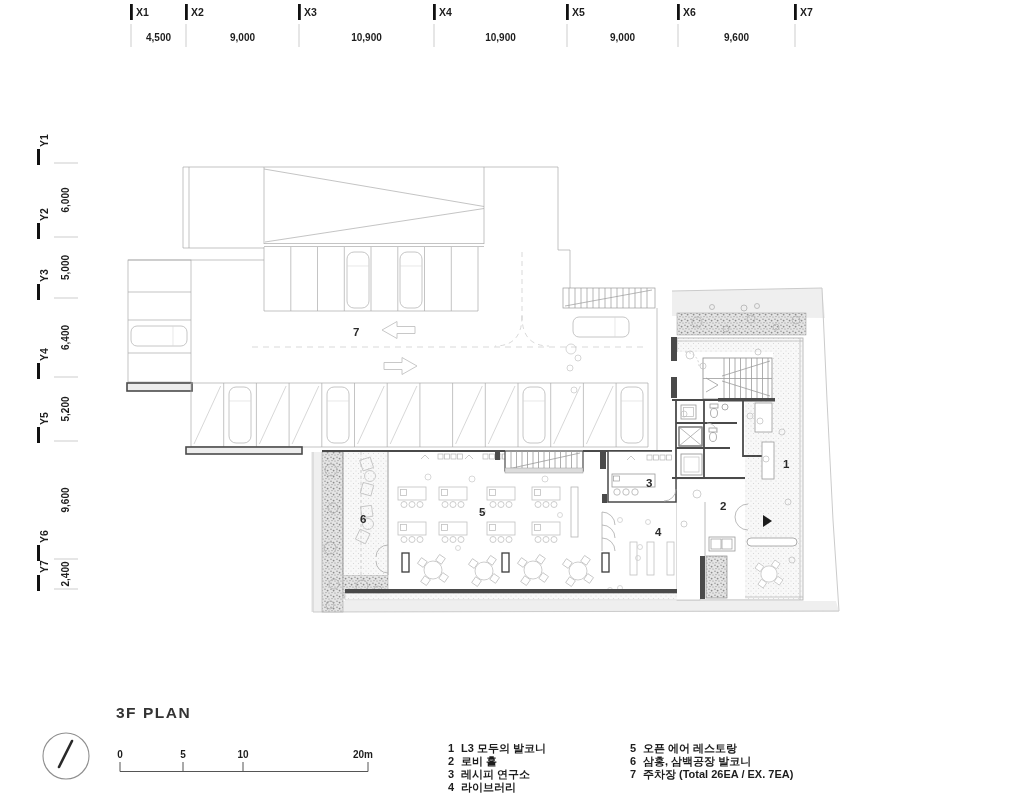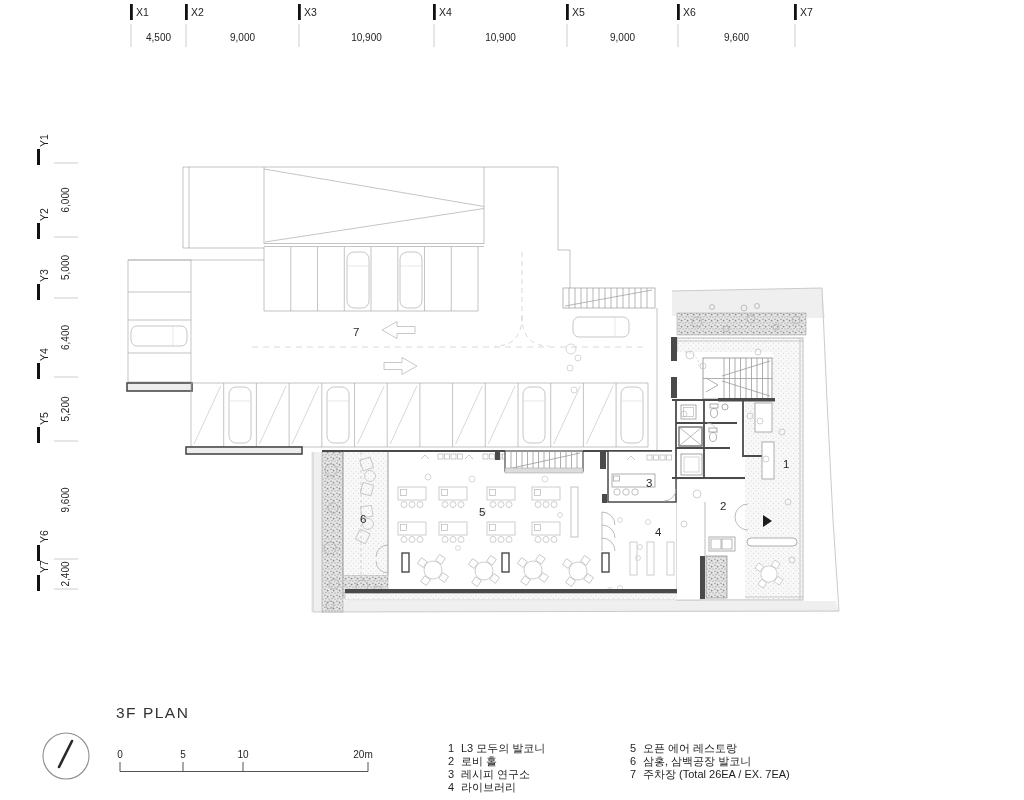--- a/index.html
+++ b/index.html
@@ -1,17 +1,17 @@
 <!DOCTYPE html>
 <html><head>
 <meta charset="utf-8">
 <style>
   html,body{margin:0;padding:0;background:#fff;}
   .page{position:relative;width:940px;height:800px;background:#fff;overflow:hidden;
-        font-family:"Liberation Sans","DejaVu Sans",sans-serif;}
+        font-family:"Liberation Sans","DejaVu Sans",sans-serif;font-weight:bold;}
   svg{position:absolute;left:0;top:0;}
   text{font-family:"Liberation Sans","DejaVu Sans",sans-serif;fill:#222;}
   .gridlab{font-size:10.5px;fill:#1d1d1d;}
   .dimlab{font-size:10px;fill:#1d1d1d;}
   .arealab{font-size:11.5px;fill:#2a2a2a;}
   .title{font-size:15.5px;letter-spacing:1.5px;fill:#333;}
   .scalelab{font-size:10px;fill:#1d1d1d;}
   .legnum{font-size:11px;fill:#1d1d1d;}
   .legtxt{font-size:11px;fill:#1d1d1d;}
 </style>

